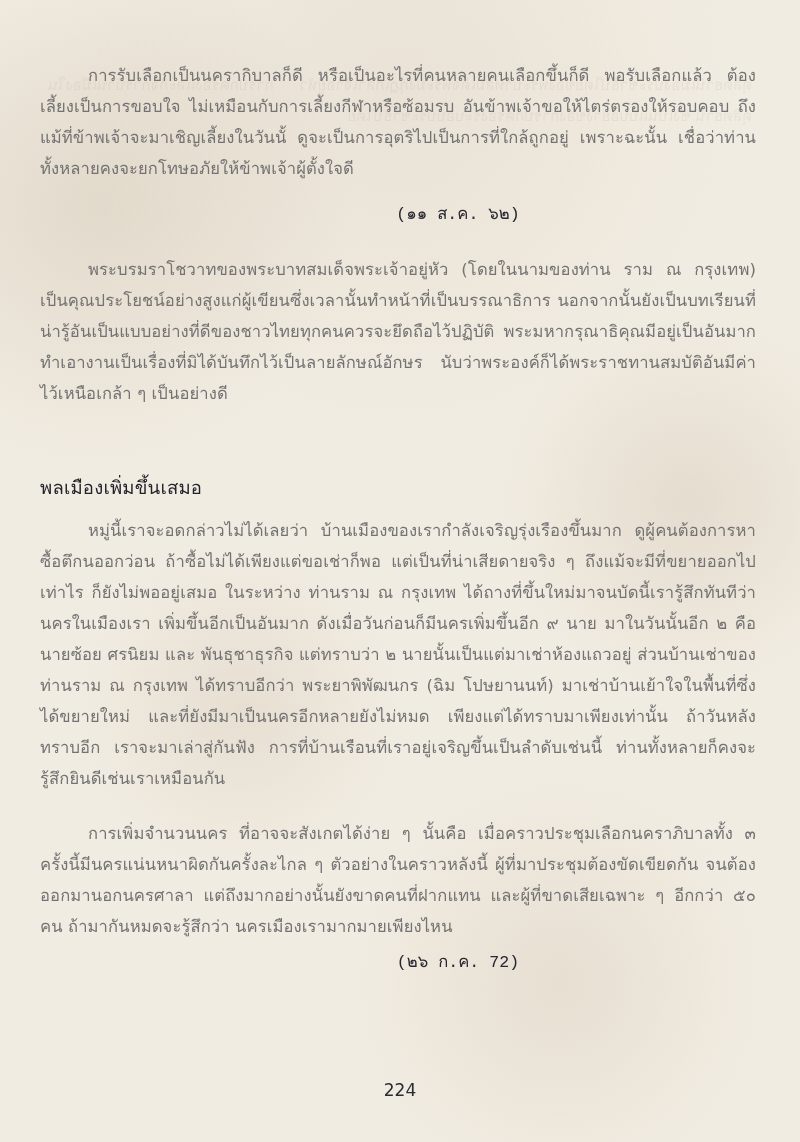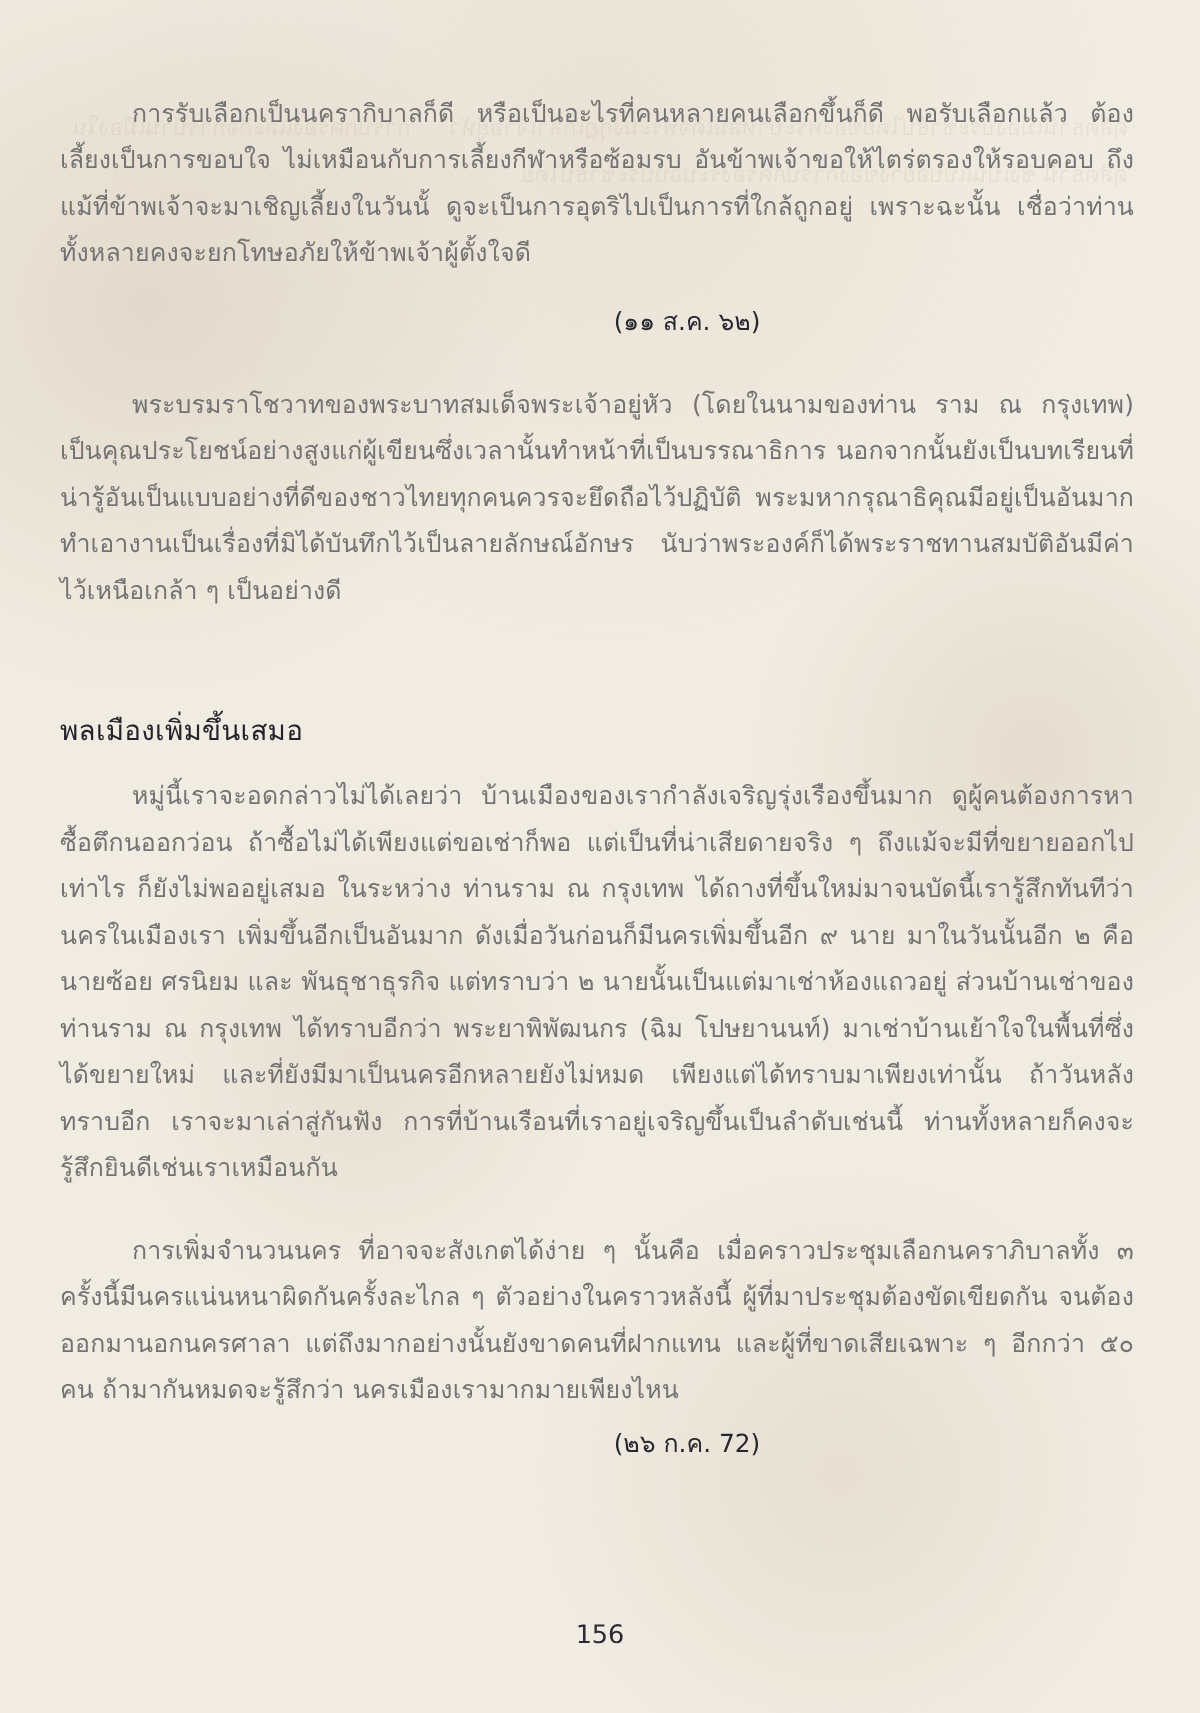--- a/index.html
+++ b/index.html
@@ -57,20 +57,21 @@
   .gap-sm { height: 10px; }
   .gap-md { height: 24px; }
   .gap-xl { height: 62px; }
   .date-line {
     margin: 6px 0 0 0;
     font-size: 16.6px;
     line-height: 30px;
     text-align: center;
     padding-left: 120px;
     color: #272730;
+    font-family: Liberation Mono, monospace;
   }
   h2.section-heading {
     margin: 0;
     font-size: 18.5px;
     line-height: 34px;
     font-weight: normal;
     text-align: left;
     color: #23232c;
     letter-spacing: 0.2px;
   }
@@ -131,15 +132,15 @@
     <p class="para indent">หมู่นี้เราจะอดกล่าวไม่ได้เลยว่า   บ้านเมืองของเรากำลังเจริญรุ่งเรืองขึ้นมาก  ดูผู้คนต้องการหาซื้อตึกนออกว่อน  ถ้าซื้อไม่ได้เพียงแต่ขอเช่าก็พอ  แต่เป็นที่น่าเสียดายจริง ๆ ถึงแม้จะมีที่ขยายออกไปเท่าไร  ก็ยังไม่พออยู่เสมอ  ในระหว่าง  ท่านราม ณ กรุงเทพ  ได้ถางที่ขึ้นใหม่มาจนบัดนี้เรารู้สึกทันทีว่า  นครในเมืองเรา  เพิ่มขึ้นอีกเป็นอันมาก  ดังเมื่อวันก่อนก็มีนครเพิ่มขึ้นอีก ๙ นาย   มาในวันนั้นอีก ๒ คือนายซ้อย  ศรนิยม  และ  พันธุชาธุรกิจ  แต่ทราบว่า ๒ นายนั้นเป็นแต่มาเช่าห้องแถวอยู่   ส่วนบ้านเช่าของท่านราม ณ กรุงเทพ  ได้ทราบอีกว่า    พระยาพิพัฒนกร  (ฉิม  โปษยานนท์)    มาเช่าบ้านเย้าใจในพื้นที่ซึ่งได้ขยายใหม่     และที่ยังมีมาเป็นนครอีกหลายยังไม่หมด  เพียงแต่ได้ทราบมาเพียงเท่านั้น  ถ้าวันหลังทราบอีก  เราจะมาเล่าสู่กันฟัง  การที่บ้านเรือนที่เราอยู่เจริญขึ้นเป็นลำดับเช่นนี้  ท่านทั้งหลายก็คงจะรู้สึกยินดีเช่นเราเหมือนกัน</p>
 
     <div class="gap-md"></div>
 
     <p class="para indent">การเพิ่มจำนวนนคร  ที่อาจจะสังเกตได้ง่าย ๆ นั้นคือ  เมื่อคราวประชุมเลือกนคราภิบาลทั้ง ๓ ครั้งนี้มีนครแน่นหนาผิดกันครั้งละไกล ๆ ตัวอย่างในคราวหลังนี้    ผู้ที่มาประชุมต้องขัดเขียดกัน  จนต้องออกมานอกนครศาลา    แต่ถึงมากอย่างนั้นยังขาดคนที่ฝากแทน  และผู้ที่ขาดเสียเฉพาะ ๆ อีกกว่า ๕๐ คน  ถ้ามากันหมดจะรู้สึกว่า   นครเมืองเรามากมายเพียงไหน</p>
 
     <p class="date-line">(๒๖ ก.ค. 72)</p>
 
   </div>
 
-  <div class="folio">156</div>
+  <div class="folio">224</div>
 
 </div>
 
 </body></html>

